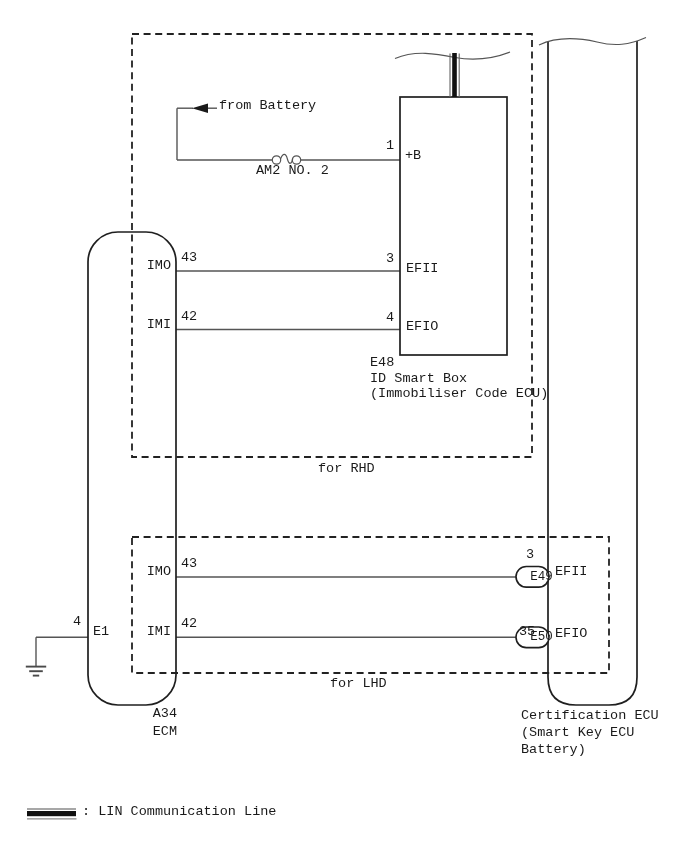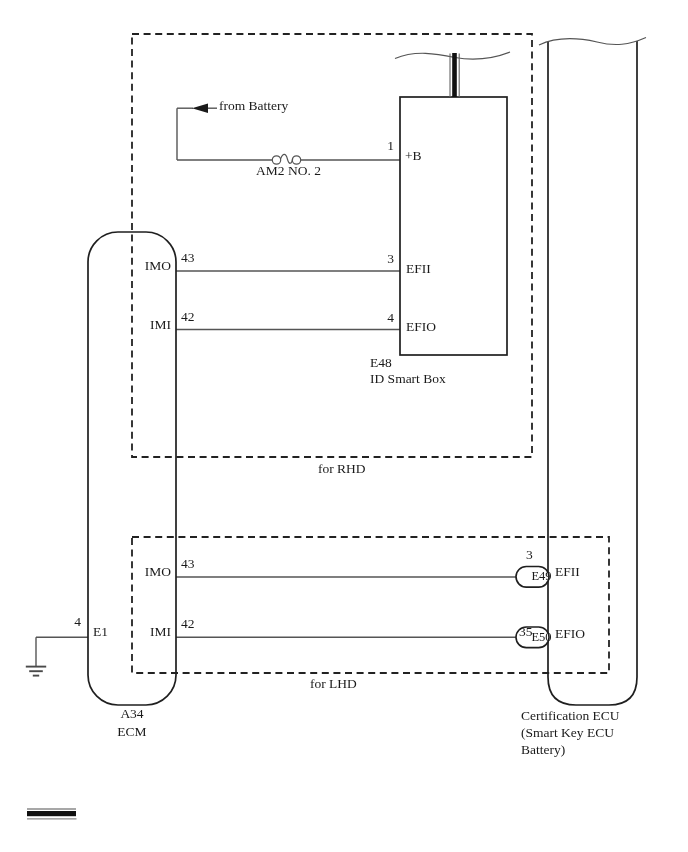--- a/index.html
+++ b/index.html
@@ -6,21 +6,21 @@
     --background:#ffffff;
     --wire:#555555;
     --border:#1f1f1f;
     --text:#1a1a1a;
   }
   html,body{margin:0;padding:0;background:#f4f4f4;}
   .canvas{
     position:relative;
     width:688px;height:852px;
     background:var(--background);
-    font-family:Liberation Serif, serif;
+    font-family:Liberation Mono, monospace;
     overflow:hidden;
   }
   svg{position:absolute;left:0;top:0;}
   .wire{stroke:var(--wire);stroke-width:1.4;fill:none;}
   .wire-thin{stroke:var(--wire);stroke-width:1.2;fill:none;}
   .comp{stroke:var(--border);stroke-width:1.7;fill:none;}
   .dashedbox{stroke:#222;stroke-width:1.8;fill:none;stroke-dasharray:7 4.6;}
   .oval{stroke:var(--border);stroke-width:1.6;fill:#ffffff;}
   .fill-dark{fill:#111;stroke:none;}
   .legend-thin{stroke:#8a8a8a;stroke-width:1.3;}
@@ -31,21 +31,21 @@
     color:var(--text);
     white-space:nowrap;
   }
   .t.r{text-align:right;}
   .ovaltxt{
     position:absolute;
     width:51px;height:21px;
     display:flex;align-items:center;justify-content:center;
     font-size:12.5px;color:var(--text);
   }
-  .ctr{text-align:center;}
+  .ctr{text-align:right;}
 </style>
 </head>
 <body>
 
 <div class="canvas">
 
   <svg width="688" height="852" viewBox="0 0 688 852">
 
     <rect class="dashedbox" x="132" y="34" width="400" height="423"></rect>
     <rect class="dashedbox" x="132" y="537" width="477" height="136"></rect>
@@ -107,41 +107,43 @@
   <span class="t r" style="left:378px;top:251px;width:16px">3</span>
   <span class="t" style="left:406px;top:261px">EFII</span>
 
   <span class="t" style="left:181px;top:309px">42</span>
   <span class="t r" style="left:136px;top:317px;width:35px">IMI</span>
   <span class="t r" style="left:378px;top:310px;width:16px">4</span>
   <span class="t" style="left:406px;top:319px">EFIO</span>
 
   <span class="t" style="left:370px;top:355px">E48</span>
   <span class="t" style="left:370px;top:371px">ID Smart Box</span>
+  <span class="t" style="left:370px;top:386px">(Immobiliser Code ECU)</span>
 
   <span class="t" style="left:318px;top:461px">for RHD</span>
 
   <span class="t" style="left:181px;top:556px">43</span>
   <span class="t r" style="left:136px;top:564px;width:35px">IMO</span>
   <span class="t" style="left:526px;top:547px">3</span>
   <span class="ovaltxt" style="left:516px;top:566px">E49</span>
   <span class="t" style="left:555px;top:564px">EFII</span>
 
   <span class="t" style="left:181px;top:616px">42</span>
   <span class="t r" style="left:136px;top:624px;width:35px">IMI</span>
   <span class="t" style="left:519px;top:624px">35</span>
   <span class="ovaltxt" style="left:516px;top:626.5px">E50</span>
   <span class="t" style="left:555px;top:626px">EFIO</span>
 
-  <span class="t" style="left:310px;top:676px">for LHD</span>
+  <span class="t" style="left:330px;top:676px">for LHD</span>
 
   <span class="t r" style="left:65px;top:614px;width:16px">4</span>
   <span class="t" style="left:93px;top:624px">E1</span>
 
   <span class="t ctr" style="left:87px;top:706px;width:90px">A34</span>
   <span class="t ctr" style="left:87px;top:724px;width:90px">ECM</span>
 
   <span class="t" style="left:521px;top:708px">Certification ECU</span>
   <span class="t" style="left:521px;top:725px">(Smart Key ECU</span>
   <span class="t" style="left:521px;top:742px">Battery)</span>
 
+  <span class="t" style="left:82px;top:804px">: LIN Communication Line</span>
 
 </div>
 
 </body></html>

